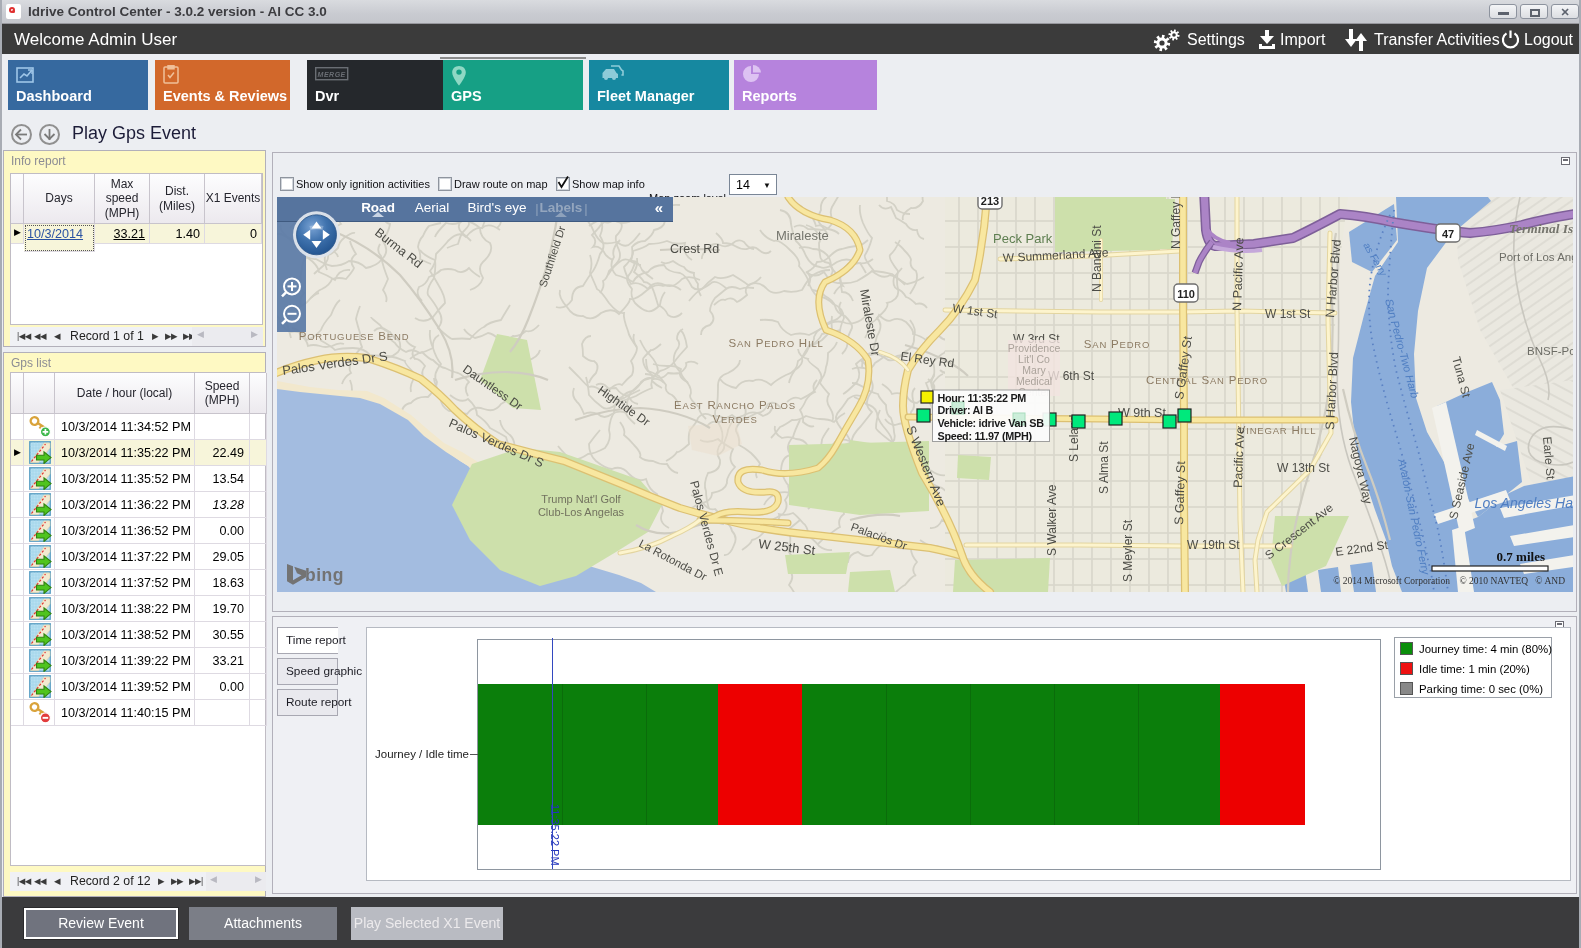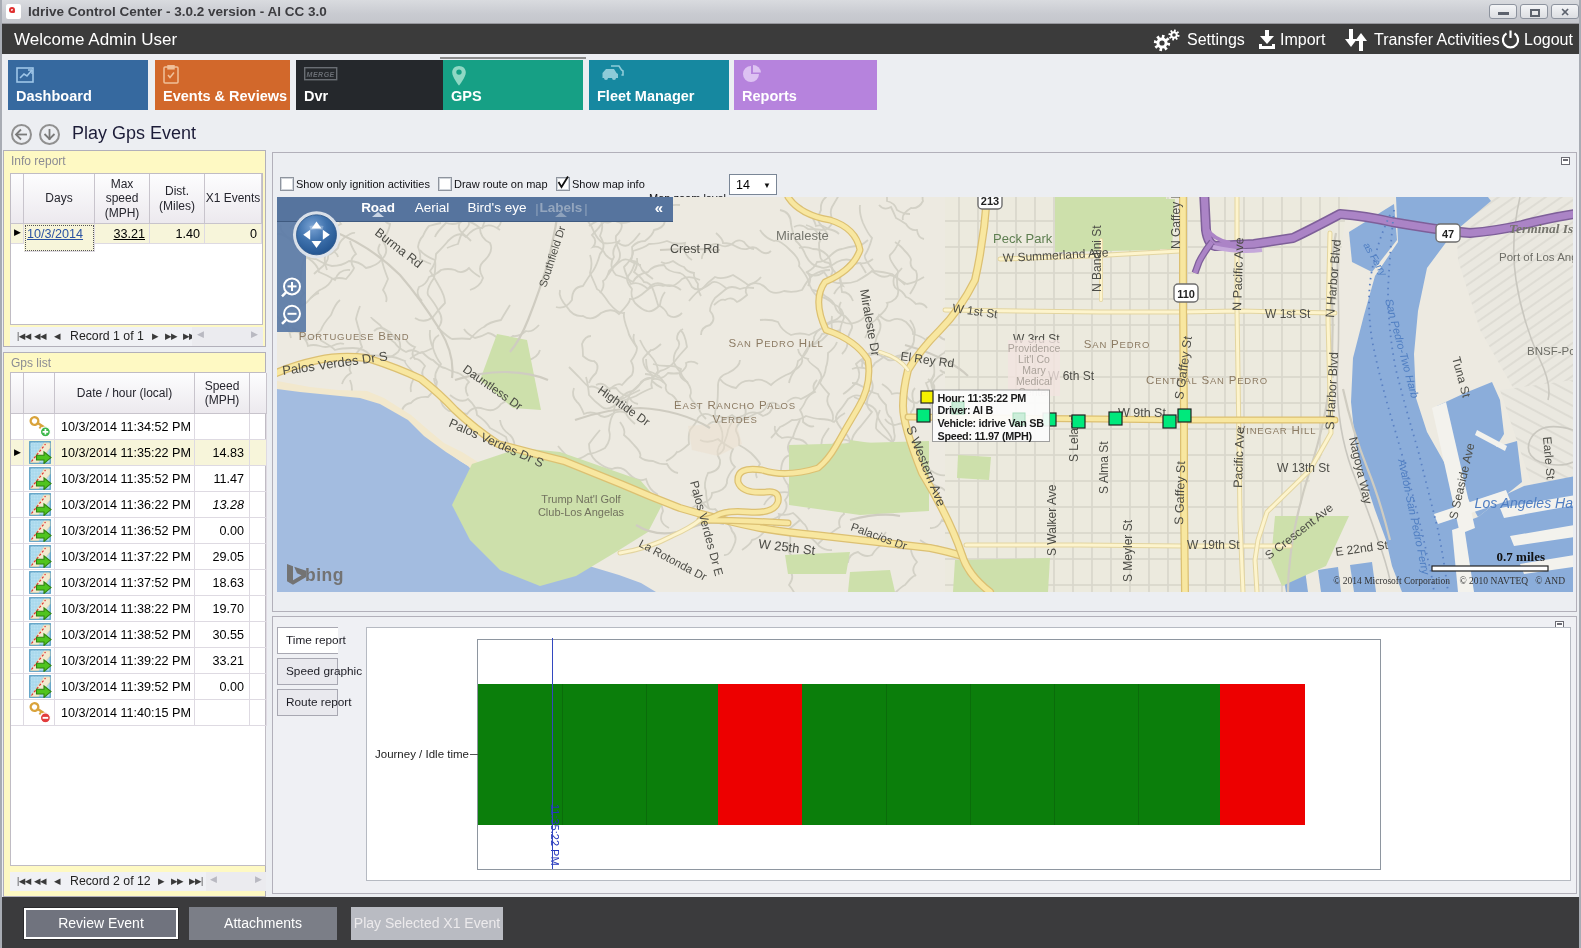--- a/index.html
+++ b/index.html
@@ -113,21 +113,21 @@
 <div class="tile" style="left:155px;width:135px;background:#d2682b">
   <svg width="18" height="20" viewBox="0 0 18 20">
       <g stroke="#f0c09a" stroke-width="1.5" fill="none">
         <rect x="1" y="2" width="14" height="16" rx="1"></rect>
         <rect x="5" y="0.8" width="6" height="3" fill="#f0c09a"></rect>
         <polyline points="5,10 7,12.5 11,7.5"></polyline>
       </g>
     </svg>
   <div class="lbl">Events &amp; Reviews</div>
 </div>
-<div class="tile" style="left:296px;width:172px;background:#25282c">
+<div class="tile" style="left:307px;width:172px;background:#25282c">
   <svg width="34" height="16" viewBox="0 0 34 16">
       <rect x="0.7" y="2.7" width="32" height="12" fill="none" stroke="#6a6e74" stroke-width="1.4"></rect>
       <text x="16.7" y="11.8" font-size="7" font-style="italic" font-weight="bold" fill="#6a6e74" text-anchor="middle" letter-spacing="0.5">MERGE</text>
     </svg>
   <div class="lbl">Dvr</div>
 </div>
 <div class="tile" style="left:443px;width:140px;background:#16a085">
   <svg width="16" height="22" viewBox="0 0 16 22">
       <path d="M8 1 C4 1 1.2 3.8 1.2 7.4 C1.2 12 8 20.5 8 20.5 C8 20.5 14.8 12 14.8 7.4 C14.8 3.8 12 1 8 1 Z M8 9.8 A2.7 2.7 0 1 1 8 4.4 A2.7 2.7 0 0 1 8 9.8 Z" fill="#8fd8c4"></path>
     </svg>
@@ -254,21 +254,21 @@
             <line x1="1" y1="19" x2="21" y2="19"></line>
           </g>
 <path d="M1.5 21.5 L15 2 L21 2 L21 7 L9.5 21.5 Z" fill="#f2ead0" stroke="#dcd0a8" stroke-width="0.6"></path>
 <path d="M2.5 20.5 L16.5 3" stroke="#e03030" stroke-width="1.2" stroke-dasharray="2.4,1.8"></path>
 <path d="M7.5 14.2 l7.5 0 l0 -3.4 l7 5.8 l-7 5.8 l0 -3.4 l-7.5 0 Z" fill="#4fc41e" stroke="#2f8210" stroke-width="1.1"></path>
 </svg></div>
 <div class="dcell selrow" style="left:44px;top:67px;width:140px;height:26px;">
         <span style="position:absolute;left:6px;top:6px;">10/3/2014 11:35:22 PM</span>
       </div>
 <div class="dcell selrow" style="left:184px;top:67px;width:55px;height:26px;">
-        <span style="position:absolute;right:5px;top:6px;">14.83</span>
+        <span style="position:absolute;right:5px;top:6px;">22.49</span>
       </div>
 <div class="dcell selrow" style="left:239px;top:67px;width:17px;height:26px;"></div>
 <div class="dcell" style="left:0;top:93px;width:13px;height:26px;"></div>
 <div class="dcell" style="left:13px;top:93px;width:31px;height:26px;"><svg width="23" height="23" viewBox="0 0 23 23" style="margin-left:5px;margin-top:1px">
 <rect x="0.8" y="0.8" width="20.4" height="21.4" fill="#b8e0f2" stroke="#5a9ec4" stroke-width="1.4"></rect>
 <g stroke="#a2d4ea" stroke-width="0.7">
             <line x1="4" y1="1" x2="4" y2="22"></line>
             <line x1="1" y1="4" x2="21" y2="4"></line>
             <line x1="7" y1="1" x2="7" y2="22"></line>
             <line x1="1" y1="7" x2="21" y2="7"></line>
@@ -282,21 +282,21 @@
             <line x1="1" y1="19" x2="21" y2="19"></line>
           </g>
 <path d="M1.5 21.5 L15 2 L21 2 L21 7 L9.5 21.5 Z" fill="#f2ead0" stroke="#dcd0a8" stroke-width="0.6"></path>
 <path d="M2.5 20.5 L16.5 3" stroke="#e03030" stroke-width="1.2" stroke-dasharray="2.4,1.8"></path>
 <path d="M7.5 14.2 l7.5 0 l0 -3.4 l7 5.8 l-7 5.8 l0 -3.4 l-7.5 0 Z" fill="#4fc41e" stroke="#2f8210" stroke-width="1.1"></path>
 </svg></div>
 <div class="dcell" style="left:44px;top:93px;width:140px;height:26px;">
         <span style="position:absolute;left:6px;top:6px;">10/3/2014 11:35:52 PM</span>
       </div>
 <div class="dcell" style="left:184px;top:93px;width:55px;height:26px;">
-        <span style="position:absolute;right:5px;top:6px;">11.47</span>
+        <span style="position:absolute;right:5px;top:6px;">13.54</span>
       </div>
 <div class="dcell" style="left:239px;top:93px;width:17px;height:26px;"></div>
 <div class="dcell" style="left:0;top:119px;width:13px;height:26px;"></div>
 <div class="dcell" style="left:13px;top:119px;width:31px;height:26px;"><svg width="23" height="23" viewBox="0 0 23 23" style="margin-left:5px;margin-top:1px">
 <rect x="0.8" y="0.8" width="20.4" height="21.4" fill="#b8e0f2" stroke="#5a9ec4" stroke-width="1.4"></rect>
 <g stroke="#a2d4ea" stroke-width="0.7">
             <line x1="4" y1="1" x2="4" y2="22"></line>
             <line x1="1" y1="4" x2="21" y2="4"></line>
             <line x1="7" y1="1" x2="7" y2="22"></line>
             <line x1="1" y1="7" x2="21" y2="7"></line>
@@ -951,20 +951,28 @@
     <div style="position:absolute;left:195px;top:55.5px;width:1px;height:141px;background:#0a6c0a;"></div>
     <div style="position:absolute;left:279px;top:55.5px;width:1px;height:141px;background:#0a6c0a;"></div>
     <div style="position:absolute;left:519px;top:55.5px;width:1px;height:141px;background:#0a6c0a;"></div>
     <div style="position:absolute;left:603px;top:55.5px;width:1px;height:141px;background:#0a6c0a;"></div>
     <div style="position:absolute;left:687px;top:55.5px;width:1px;height:141px;background:#0a6c0a;"></div>
     <div style="position:absolute;left:771px;top:55.5px;width:1px;height:141px;background:#0a6c0a;"></div>
     <div style="position:absolute;left:185px;top:10px;width:1px;height:231px;background:#3347c0;z-index:5;"></div>
     <div style="position:absolute;left:194px;top:176px;transform:rotate(90deg);transform-origin:0 0;font-size:11px;color:#2233bb;white-space:nowrap;">11:35:22 PM</div>
     <div style="position:absolute;left:8px;top:120px;font-size:11.5px;color:#222;">Journey / Idle time</div>
     <div style="position:absolute;left:103px;top:126px;width:8px;height:1px;background:#555;"></div>
+    <div style="position:absolute;left:1027px;top:9px;width:158px;height:61px;background:#fff;border:1px solid #9aa0a8;">
+      <div style="position:absolute;left:5px;top:4px;width:13px;height:13px;background:#0a8e0a;border:1px solid #555;"></div>
+      <div style="position:absolute;left:24px;top:5px;font-size:11.4px;white-space:nowrap;">Journey time: 4 min (80%)</div>
+      <div style="position:absolute;left:5px;top:24px;width:13px;height:13px;background:#ee1111;border:1px solid #555;"></div>
+      <div style="position:absolute;left:24px;top:25px;font-size:11.4px;white-space:nowrap;">Idle time: 1 min (20%)</div>
+      <div style="position:absolute;left:5px;top:44px;width:13px;height:13px;background:#888;border:1px solid #555;"></div>
+      <div style="position:absolute;left:24px;top:45px;font-size:11.4px;white-space:nowrap;">Parking time: 0 sec (0%)</div>
+    </div>
   </div>
   <div class="charttab" style="left:4px;top:10px;background:#fff;border-right:none;z-index:3;">Time report</div>
   <div class="charttab" style="left:4px;top:41px;">Speed graphic</div>
   <div class="charttab" style="left:4px;top:72px;">Route report</div>
 </div>
 
 <div id="bottombar">
   <div class="bbtn" style="left:23px;width:156px;background:#70737e;border:1px solid #2a2a2c;box-shadow:inset 0 0 0 2px #fff;line-height:31px;">Review Event</div>
   <div class="bbtn" style="left:189px;width:148px;background:#7b7e87;line-height:33px;">Attachments</div>
   <div class="bbtn" style="left:351px;width:152px;background:#b9bbc2;color:#eceaec;line-height:33px;">Play Selected X1 Event</div>

